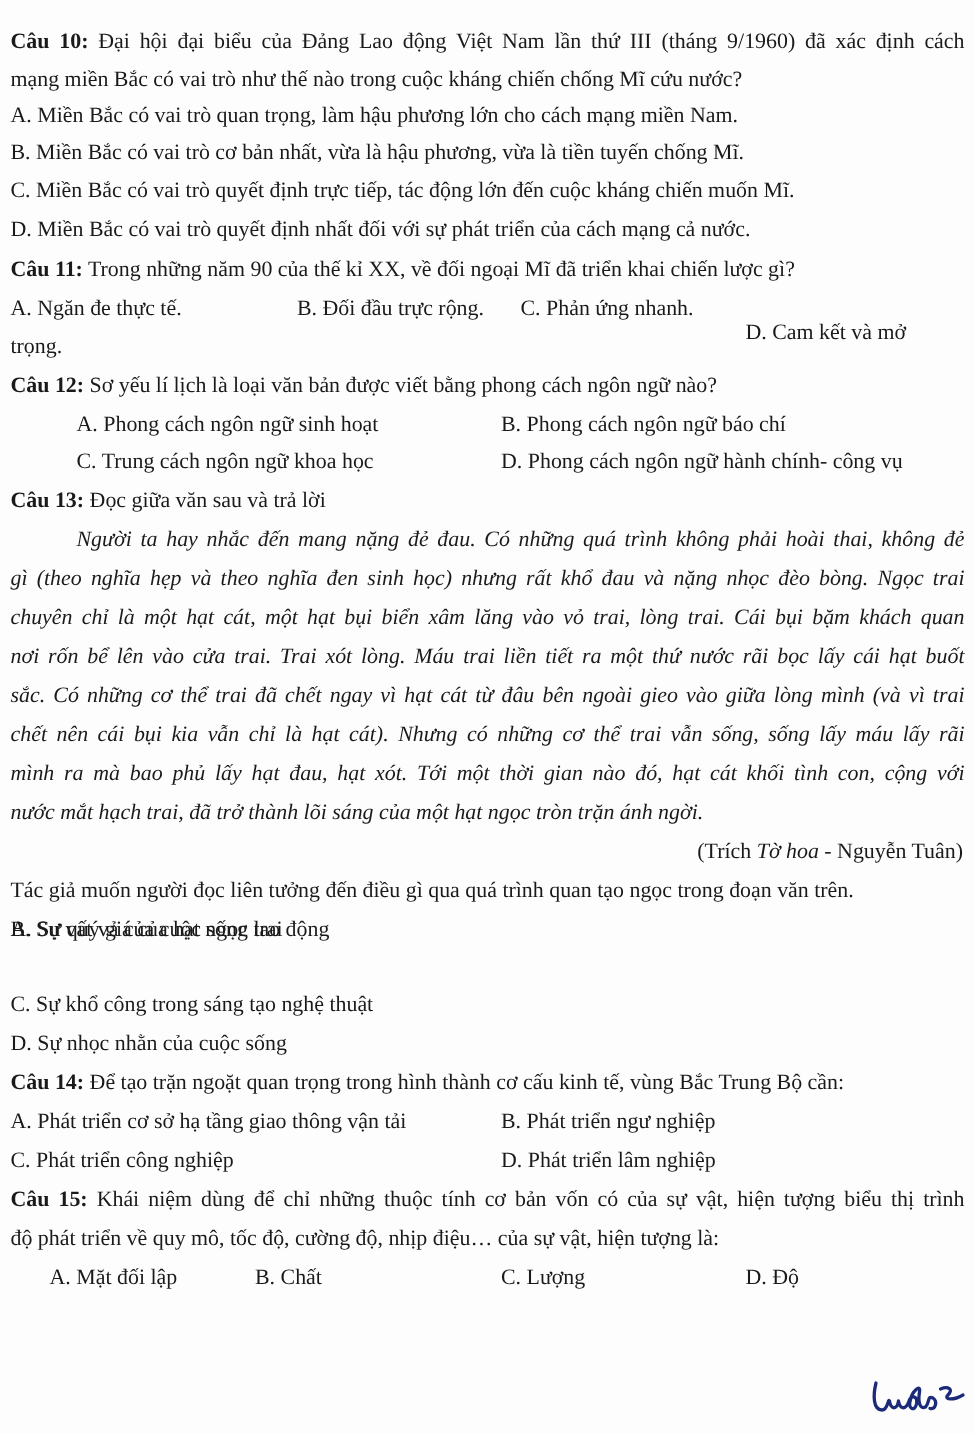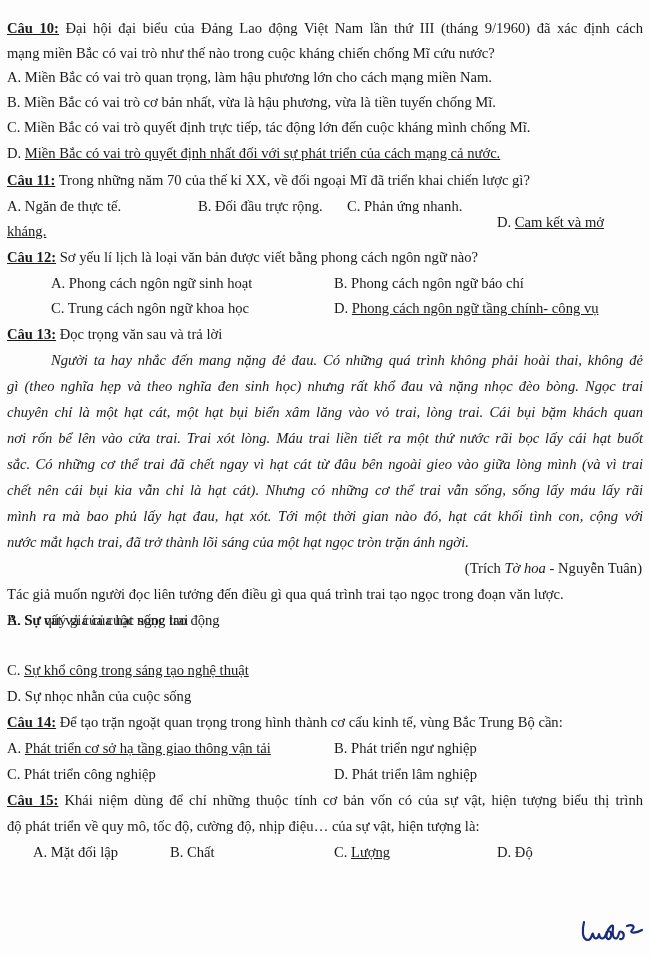--- a/index.html
+++ b/index.html
@@ -2,61 +2,61 @@
 <html><head>
 <meta charset="utf-8">
 <style>
   html, body { margin:0; padding:0; }
   body {
     width:650px; height:956px; background:#fdfdfd; position:relative; overflow:hidden;
     font-family: "Liberation Serif", "DejaVu Serif", serif; color:#1a1a1a;
     font-size:14.6px;
   }
   .ln { position:absolute; left:7px; white-space:nowrap; line-height:20px; }
-  .q { font-weight:bold; text-decoration:underline; }
-  .u { text-decoration:underline; }
+  .q { font-weight:bold; }
+  .u { }
   .it { font-style:italic; }
   .just { width:636px; text-align:justify; text-align-last:justify; }
   .opt { position:absolute; white-space:nowrap; line-height:20px;text-align:center; }
   .sig { position:absolute; left:580px; top:918px; }
 </style>
 </head>
 <body>
 
 <div class="ln just" style="top:18px"><span class="q">Câu 10:</span><span> Đại hội đại biểu của Đảng Lao động Việt Nam lần thứ III (tháng 9/1960) đã xác định cách</span></div>
 <div class="ln" style="top:43px">mạng miền Bắc có vai trò như thế nào trong cuộc kháng chiến chống Mĩ cứu nước?</div>
 <div class="ln" style="top:67px"><span>A. </span><span>Miền Bắc có vai trò quan trọng, làm hậu phương lớn cho cách mạng miền Nam.</span></div>
 <div class="ln" style="top:92px"><span>B. </span><span>Miền Bắc có vai trò cơ bản nhất, vừa là hậu phương, vừa là tiền tuyến chống Mĩ.</span></div>
-<div class="ln" style="top:117px"><span>C. </span><span>Miền Bắc có vai trò quyết định trực tiếp, tác động lớn đến cuộc kháng mình chống Mĩ.</span></div>
+<div class="ln" style="top:117px"><span>C. </span><span>Miền Bắc có vai trò quyết định trực tiếp, tác động lớn đến cuộc kháng chiến muốn Mĩ.</span></div>
 <div class="ln" style="top:143px"><span>D. </span><span class="u">Miền Bắc có vai trò quyết định nhất đối với sự phát triển của cách mạng cả nước.</span></div>
 
-<div class="ln" style="top:170px"><span class="q">Câu 11:</span><span> Trong những năm 70 của thế kỉ XX, về đối ngoại Mĩ đã triển khai chiến lược gì?</span></div>
+<div class="ln" style="top:170px"><span class="q">Câu 11:</span><span> Trong những năm 90 của thế kỉ XX, về đối ngoại Mĩ đã triển khai chiến lược gì?</span></div>
 <div class="opt" style="top:196px; left:7px"><span>A. </span><span>Ngăn đe thực tế.</span></div>
 <div class="opt" style="top:196px; left:198px"><span>B. </span><span>Đối đầu trực rộng.</span></div>
 <div class="opt" style="top:196px; left:347px"><span>C. </span><span>Phản ứng nhanh.</span></div>
 <div class="opt" style="top:212px; left:497px"><span>D. </span><span class="u">Cam kết và mở</span></div>
-<div class="ln" style="top:221px"><span class="u">kháng.</span></div>
+<div class="ln" style="top:221px"><span class="u">trọng.</span></div>
 
 <div class="ln" style="top:247px"><span class="q">Câu 12:</span><span> Sơ yếu lí lịch là loại văn bản được viết bằng phong cách ngôn ngữ nào?</span></div>
 <div class="opt" style="top:273px; left:51px"><span>A. </span><span>Phong cách ngôn ngữ sinh hoạt</span></div>
 <div class="opt" style="top:273px; left:334px"><span>B. </span><span>Phong cách ngôn ngữ báo chí</span></div>
 <div class="opt" style="top:298px; left:51px"><span>C. </span><span>Trung cách ngôn ngữ khoa học</span></div>
-<div class="opt" style="top:298px; left:334px"><span>D. </span><span class="u">Phong cách ngôn ngữ tầng chính- công vụ</span></div>
+<div class="opt" style="top:298px; left:334px"><span>D. </span><span class="u">Phong cách ngôn ngữ hành chính- công vụ</span></div>
 
-<div class="ln" style="top:324px"><span class="q">Câu 13:</span><span> Đọc trọng văn sau và trả lời</span></div>
+<div class="ln" style="top:324px"><span class="q">Câu 13:</span><span> Đọc giữa văn sau và trả lời</span></div>
 <div class="ln it just" style="top:350px; left:51px; width:592px">Người ta hay nhắc đến mang nặng đẻ đau. Có những quá trình không phải hoài thai, không đẻ</div>
 <div class="ln it just" style="top:376px">gì (theo nghĩa hẹp và theo nghĩa đen sinh học) nhưng rất khổ đau và nặng nhọc đèo bòng. Ngọc trai</div>
 <div class="ln it just" style="top:402px">chuyên chỉ là một hạt cát, một hạt bụi biển xâm lăng vào vỏ trai, lòng trai. Cái bụi bặm khách quan</div>
 <div class="ln it just" style="top:428px">nơi rốn bể lên vào cửa trai. Trai xót lòng. Máu trai liền tiết ra một thứ nước rãi bọc lấy cái hạt buốt</div>
 <div class="ln it just" style="top:454px">sắc. Có những cơ thể trai đã chết ngay vì hạt cát từ đâu bên ngoài gieo vào giữa lòng mình (và vì trai</div>
 <div class="ln it just" style="top:480px">chết nên cái bụi kia vẫn chỉ là hạt cát). Nhưng có những cơ thể trai vẫn sống, sống lấy máu lấy rãi</div>
 <div class="ln it just" style="top:506px">mình ra mà bao phủ lấy hạt đau, hạt xót. Tới một thời gian nào đó, hạt cát khối tình con, cộng với</div>
 <div class="ln it" style="top:532px">nước mắt hạch trai, đã trở thành lõi sáng của một hạt ngọc tròn trặn ánh ngời.</div>
 <div class="ln" style="top:558px; left:auto; right:8px"><span>(Trích </span><span class="it">Tờ hoa</span><span> - Nguyễn Tuân)</span></div>
-<div class="ln" style="top:584px">Tác giả muốn người đọc liên tưởng đến điều gì qua quá trình trai tạo ngọc trong đoạn văn lược.</div>
+<div class="ln" style="top:584px">Tác giả muốn người đọc liên tưởng đến điều gì qua quá trình quan tạo ngọc trong đoạn văn trên.</div>
 <div class="ln" style="top:610px"><span>A. </span><span>Sự quý giá của hạt ngọc trai</span></div>
 <div class="ln" style="top:610px"><span>B. </span><span>Sự vất vả của cuộc sống lao động</span></div>
 <div class="ln" style="top:660px"><span>C. </span><span class="u">Sự khổ công trong sáng tạo nghệ thuật</span></div>
 <div class="ln" style="top:686px"><span>D. </span><span>Sự nhọc nhằn của cuộc sống</span></div>
 
 <div class="ln" style="top:712px"><span class="q">Câu 14:</span><span> Để tạo trặn ngoặt quan trọng trong hình thành cơ cấu kinh tế, vùng Bắc Trung Bộ cần:</span></div>
 <div class="opt" style="top:738px; left:7px"><span>A. </span><span class="u">Phát triển cơ sở hạ tầng giao thông vận tải</span></div>
 <div class="opt" style="top:738px; left:334px"><span>B. </span><span>Phát triển ngư nghiệp</span></div>
 <div class="opt" style="top:764px; left:7px"><span>C. </span><span>Phát triển công nghiệp</span></div>
 <div class="opt" style="top:764px; left:334px"><span>D. </span><span>Phát triển lâm nghiệp</span></div>

